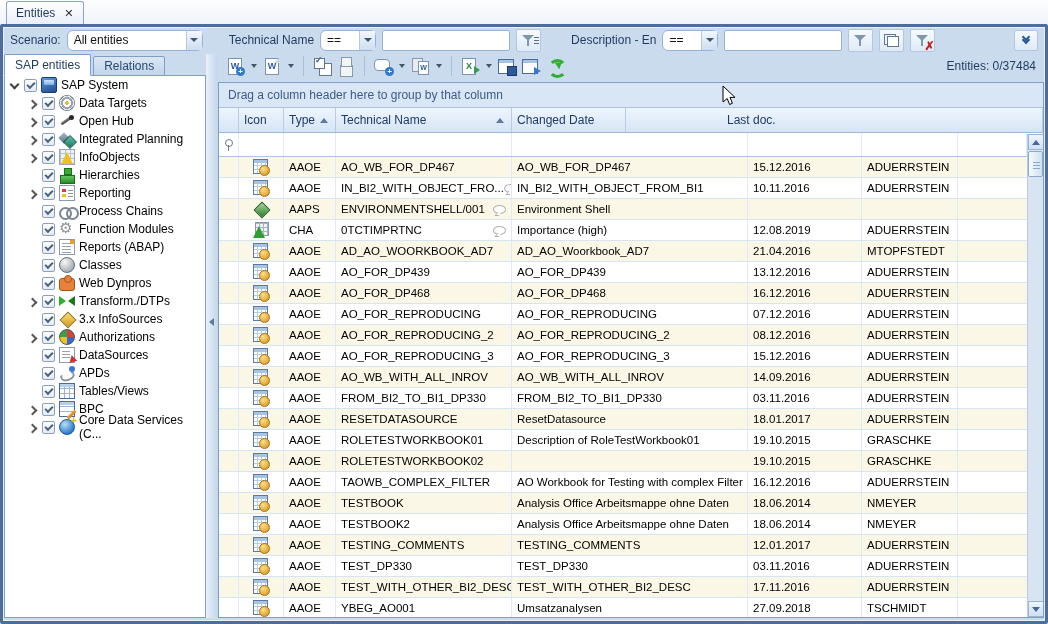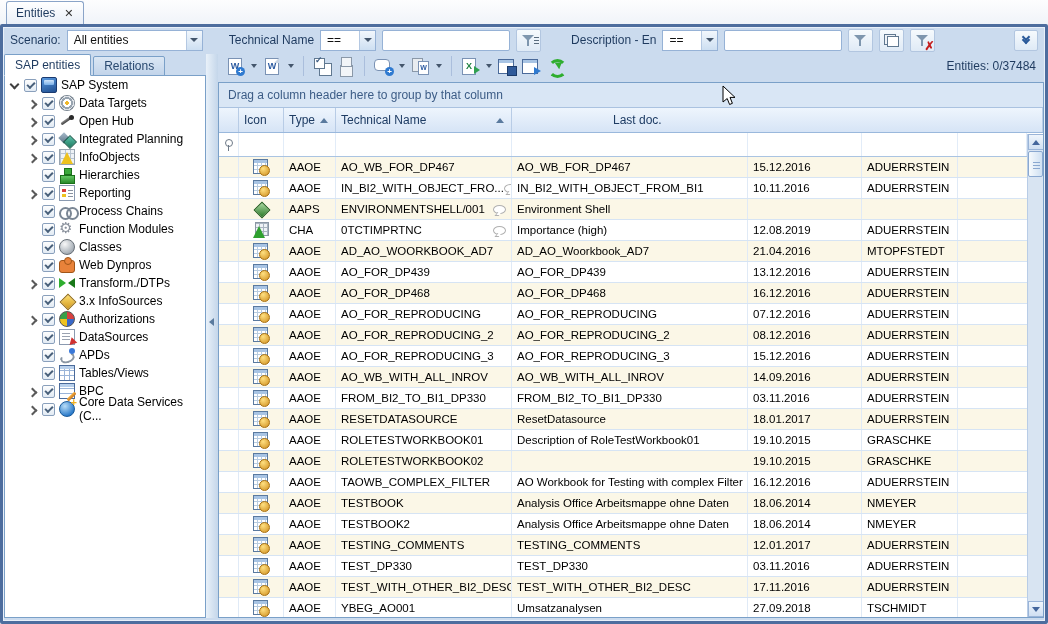--- a/index.html
+++ b/index.html
@@ -18,21 +18,21 @@
 
   
   .frame { position:absolute; left:0; top:24px; width:1048px; height:600px;
     background:#cbdbee; border:3px solid #4d6d9e; border-radius:2px;
     box-shadow:inset 0 0 0 1px #e8f0fa; }
 
   
   .filterbar { position:absolute; left:4px; top:27px; width:1040px; height:26px;
     display:flex; align-items:center; font-size:12px; color:#1e3a5f; padding:0 6px; gap:6px; }
   .combo { display:flex; height:21px; background:#fff; border:1px solid #96b2d6;
-    border-radius:0; align-items:stretch; }
+    border-radius:6px; align-items:stretch; }
   .combo .val { padding:2px 6px 0 6px; font-size:12px; color:#111; flex:1; white-space:nowrap; }
   .combo .cbtn { width:16px; background:linear-gradient(#f2f7fc,#cddff2); border-left:1px solid #b4c8e2;
     display:flex; align-items:center; justify-content:center; }
   .tri-d { width:0; height:0; border-left:4px solid transparent; border-right:4px solid transparent;
     border-top:4px solid #44566c; }
   .tbox { height:21px; background:#fff; border:1px solid #96b2d6; border-radius:2px; font-size:12px; padding:0 4px; }
   .fbtn { width:25px; height:23px; display:flex; align-items:center; justify-content:center;
     border:1px solid #b2c6e0; border-radius:2px; background:linear-gradient(#f6fafd,#dfeaf6); position:relative; }
   .funnel { position:relative; width:13px; height:13px; }
   .funnel::before { content:""; position:absolute; left:0; top:1px;
@@ -378,20 +378,26 @@
     </div>
     <div class="trow child">
       <span class="exp"></span>
       <span class="cb"></span>
       <span class="ti ti-gear"></span>
       <span>Function Modules</span>
     </div>
     <div class="trow child">
       <span class="exp"></span>
       <span class="cb"></span>
+      <span class="ti ti-abap"></span>
+      <span>Reports (ABAP)</span>
+    </div>
+    <div class="trow child">
+      <span class="exp"></span>
+      <span class="cb"></span>
       <span class="ti ti-class"></span>
       <span>Classes</span>
     </div>
     <div class="trow child">
       <span class="exp"></span>
       <span class="cb"></span>
       <span class="ti ti-puzzle"></span>
       <span>Web Dynpros</span>
     </div>
     <div class="trow child">
@@ -499,20 +505,23 @@
       <div class="hcell" style="width: 45px; flex: 0 0 45px;">
         <span>Icon</span>
       </div>
       <div class="hcell" style="width: 52px; flex: 0 0 52px; justify-content: flex-end;">
         <span>Type</span>
         <span class="sortasc"></span>
       </div>
       <div class="hcell" style="width: 176px; flex: 0 0 176px;">
         <span>Technical Name</span>
         <span class="sortasc"></span>
+      </div>
+      <div class="hcell" style="width: 114px; flex: 0 0 114px;">
+        <span>Changed Date</span>
       </div>
       <div class="hcell" style="width: 96px; flex: 0 0 96px; margin-top: 36px;">
         <span>Last Changed By</span>
       </div>
       <div class="hcell" style="flex: 1 1 0%;">
         <span>Last doc.</span>
       </div>
     </div>
   <div class="frow" id="gfilter">
       <div class="fcell" style="width: 20px; flex: 0 0 20px;">

